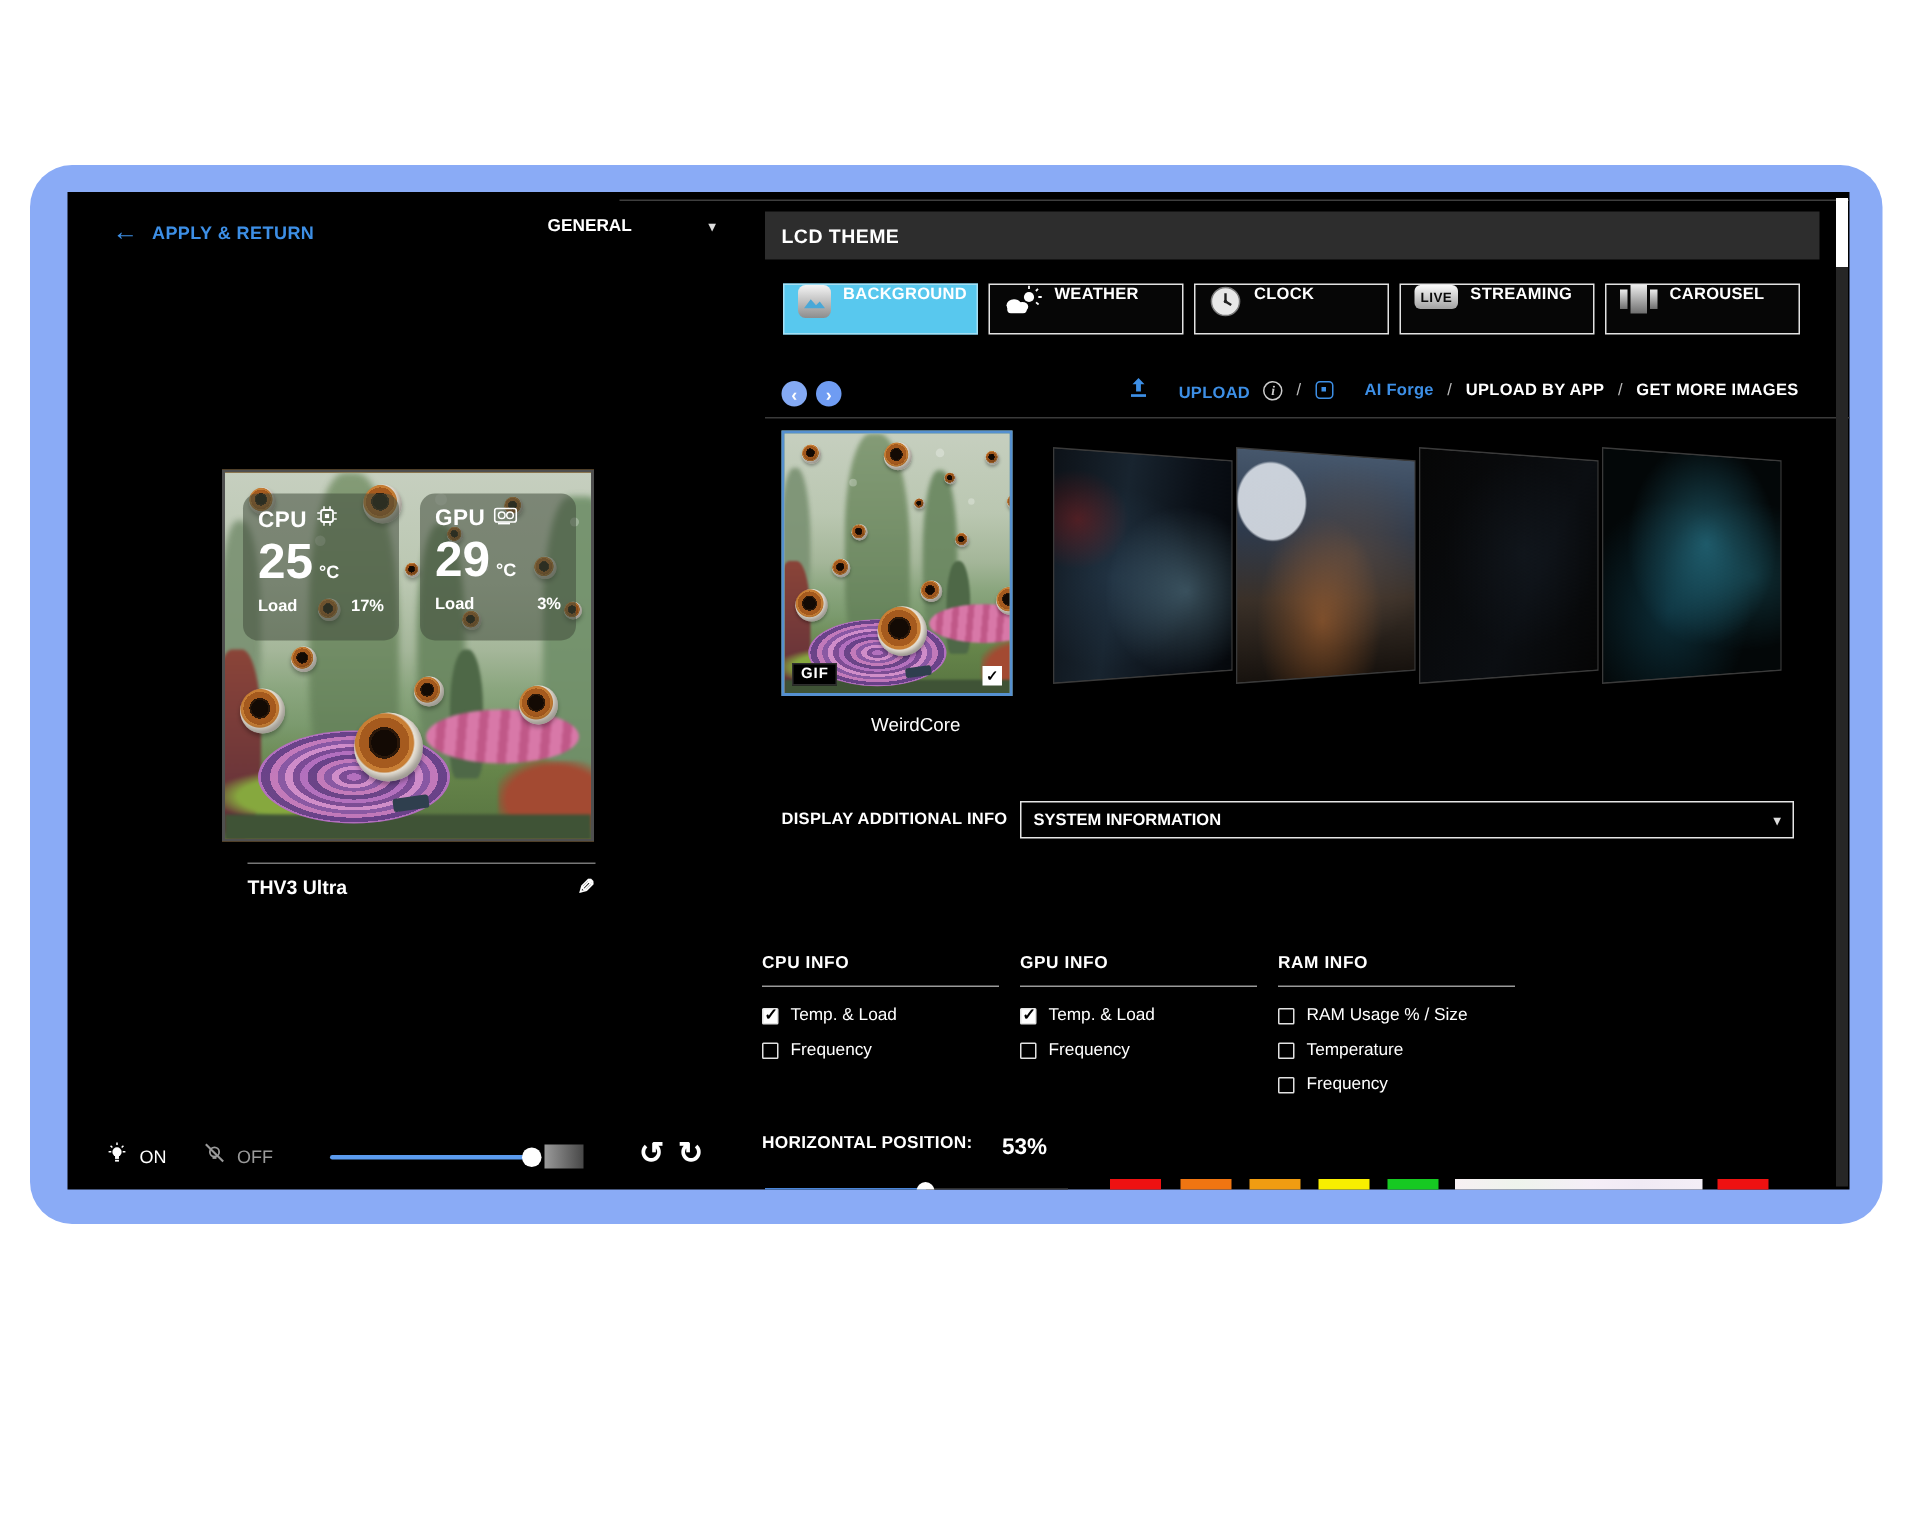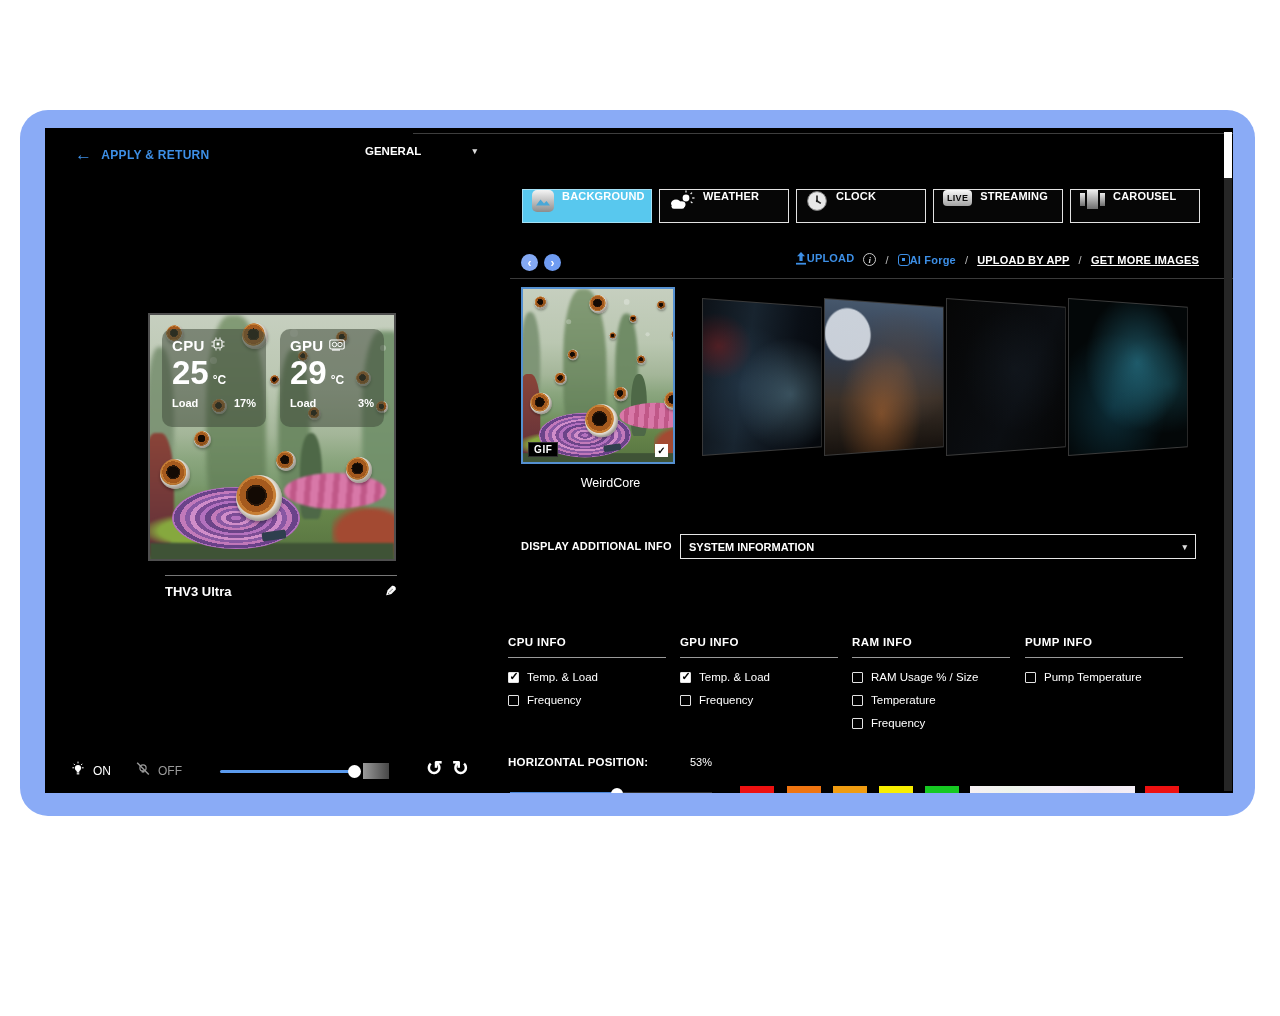--- a/index.html
+++ b/index.html
@@ -44,26 +44,26 @@
   .t0{left:477px}.t1{left:614px}.t2{left:751px}.t3{left:888px}.t4{left:1025px}
   .live-badge{background:linear-gradient(#fafafa,#a2a2a2);color:#0a0a0a;font-size:9px;font-weight:800;padding:3px 4px;border-radius:4px;letter-spacing:.3px}
   .car-icon{display:flex;gap:2px;align-items:center}
   .car-icon span{background:linear-gradient(#ececec,#6e6e6e)}
   .car-icon .c-sm{width:5px;height:13px}.car-icon .c-lg{width:11px;height:19px}
 
   .navbtn{position:absolute;top:126px;width:17px;height:17px;border-radius:50%;background:#6f9cf2;color:#fff;font-size:12px;font-weight:bold;display:flex;align-items:center;justify-content:center;cursor:pointer;line-height:1}
   .nav-prev{left:476px;background:#84a9f3}.nav-next{left:499px}
 
   .linkrow{position:absolute;right:34px;top:124px;display:flex;align-items:center;gap:9px;color:#fff;font-size:11px;font-weight:bold;letter-spacing:.2px}
-  .lk-blue{color:#3d8fe6;display:flex;align-items:flex-start;gap:0;cursor:pointer}
+  .lk-blue{color:#3d8fe6;display:flex;align-items:flex-end;gap:21px;cursor:pointer}
   .info-i{width:13px;height:13px;border:1.5px solid #ccc;border-radius:50%;color:#ccc;font-size:9px;font-style:italic;font-family:"Liberation Serif",serif;display:flex;align-items:center;justify-content:center;cursor:pointer}
   .slash{color:#bbb;font-weight:400}
   .ai-icon{width:12px;height:12px;border:1.5px solid #3d8fe6;border-radius:3px;position:relative}
   .ai-icon::after{content:"";position:absolute;left:3px;top:3px;width:3px;height:3px;background:#3d8fe6}
-  .lk-ul{text-decoration:underline;cursor:pointer}
+  .lk-ul{cursor:pointer}
   .sep2{position:absolute;left:465px;top:150px;width:748px;height:1px;background:#3a3a3a}
 
   
   .thumb-sel{position:absolute;left:476px;top:159px;width:154px;height:177px;border:2px solid #5590d0;background:#9db391;overflow:hidden;z-index:6;cursor:pointer}
   .thumb-sel .scene-wrap{position:absolute;left:0;top:0;transform:scale(.72);transform-origin:0 0}
   .gif-badge{position:absolute;left:5px;bottom:5px;background:#000;border:1px solid #2e2e2e;color:#fff;font-size:10px;font-weight:bold;padding:1px 5px;letter-spacing:.6px;z-index:8}
   .sel-check{position:absolute;right:5px;bottom:5px;width:13px;height:13px;background:#fff;color:#000;font-size:10px;font-weight:bold;display:flex;align-items:center;justify-content:center;z-index:8;cursor:pointer}
   .skew{position:absolute;top:170px;width:150px;height:158px;transform-origin:left center;transform:perspective(520px) rotateY(26deg);border:1px solid #3a3a3a;cursor:pointer}
   .p2{left:657px;z-index:2;background:
       radial-gradient(ellipse at 72% 62%, rgba(130,180,200,.38), transparent 45%),
@@ -94,21 +94,21 @@
   .grp{position:absolute;top:508px;width:160px}
   .g0{left:463px}.g1{left:635px}.g2{left:807px}.g3{left:980px}
   .grp-title{color:#fff;font-size:11.5px;font-weight:bold;letter-spacing:.4px}
   .grp-rule{border:none;border-top:1px solid #9a9a9a;margin:9px 0 13px;width:158px}
   .row{display:flex;align-items:center;gap:8px;margin-bottom:11px;color:#fff;font-size:11.5px;cursor:pointer}
   .cb{width:11px;height:11px;border:1.5px solid #e2e2e2;background:#000;border-radius:1px;flex:none;position:relative}
   .cb.checked{background:#fff}
   .cb.checked::after{content:"✓";position:absolute;left:0.5px;top:-2.5px;font-size:11px;font-weight:bold;color:#000}
 
   .hpos-label{position:absolute;left:463px;top:628px;color:#fff;font-size:11.5px;font-weight:bold;letter-spacing:.2px}
-  .hpos-val{position:absolute;left:645px;top:628px;color:#fff;font-size:11px;font-weight:normal}
+  .hpos-val{position:absolute;left:623px;top:628px;color:#fff;font-size:15px;font-weight:bold}
   .hslider{position:absolute;left:465px;top:659px;width:202px;height:13px;cursor:pointer}
   .h-track{position:absolute;left:0;top:5px;width:202px;height:4px;background:linear-gradient(90deg,#4a86d8 0 53%,#2f2f2f 53%)}
   .h-thumb{position:absolute;left:calc(53% - 6px);top:1px;width:12px;height:12px;border-radius:50%;background:#fff}
 
   .swatch{position:absolute;top:658px;height:14px;width:34px;cursor:pointer}
 
   .vscroll{position:absolute;left:1179px;top:4px;width:8px;height:659px;background:#262626}
   .vthumb{position:absolute;left:0;top:0;width:8px;height:46px;background:#fff;cursor:pointer}
 
   
@@ -273,20 +273,21 @@
       <div class="bright">
         <div class="b-track"></div>
         <div class="b-thumb"></div>
         <div class="b-rest"></div>
       </div>
 
       <div class="rot rot-ccw">↺</div>
       <div class="rot rot-cw">↻</div>
 
       <div class="topline"></div>
+      <div class="panel-title">LCD THEME</div>
 
       <div class="tab active t0">
         <span><svg width="22" height="22" viewBox="0 0 22 22">
               <defs>
                 <linearGradient id="gi1" x1="0" y1="0" x2="0" y2="1">
                   <stop offset="0" stop-color="#f4f4f4"></stop>
                   <stop offset="1" stop-color="#8d8d8d"></stop>
                 </linearGradient>
               </defs>
               <rect width="22" height="22" rx="5" fill="url(#gi1)"></rect>
@@ -439,28 +440,20 @@
           </div>
         <div class="row">
             <span class="cb"></span>
             <span>Temperature</span>
           </div>
         <div class="row">
             <span class="cb"></span>
             <span>Frequency</span>
           </div>
       </div>
-      <div class="grp g3">
-        <div class="grp-title">PUMP INFO</div>
-        <hr class="grp-rule">
-        <div class="row">
-            <span class="cb"></span>
-            <span>Pump Temperature</span>
-          </div>
-      </div>
 
       <div class="hpos-label">HORIZONTAL POSITION:</div>
       <div class="hpos-val">53%</div>
       <div class="hslider">
         <div class="h-track"></div>
         <div class="h-thumb"></div>
       </div>
 
       <span class="swatch" style="left:695px;width:34px;background:#ee1111"></span>
       <span class="swatch" style="left:742px;width:34px;background:#f07511"></span>

